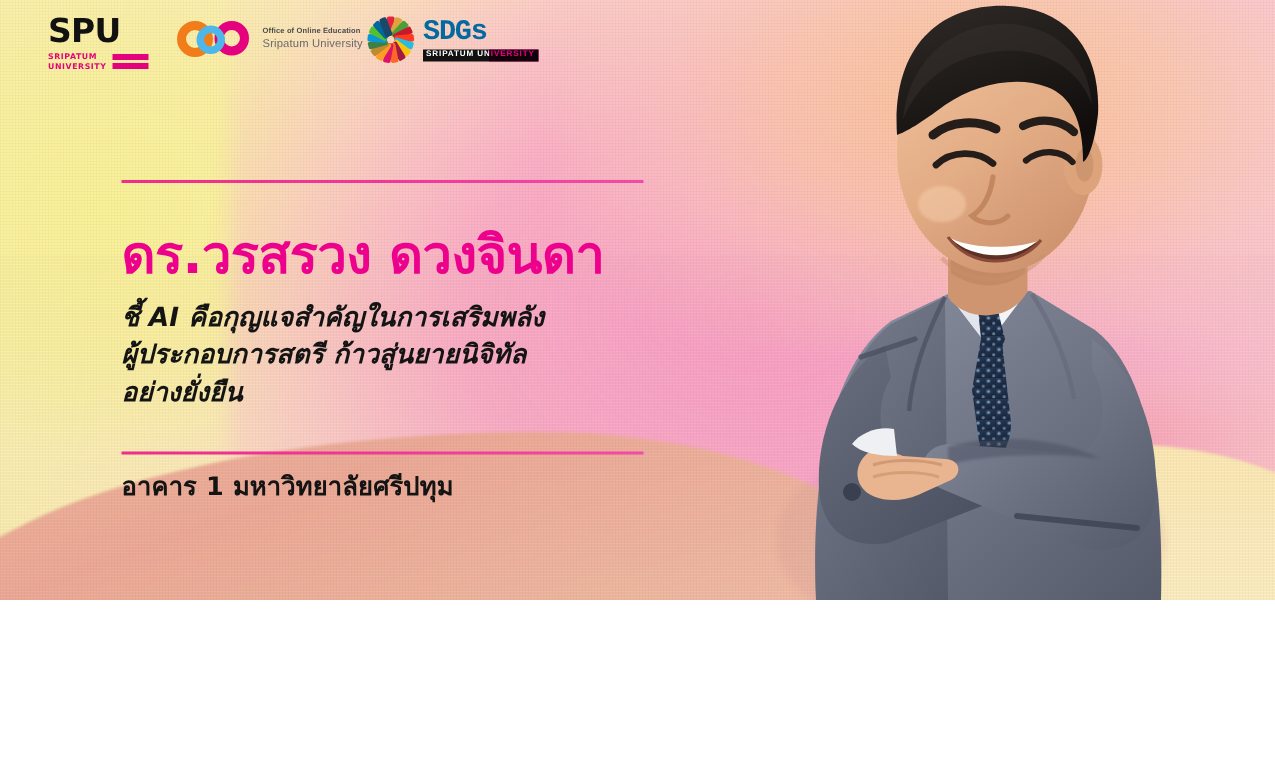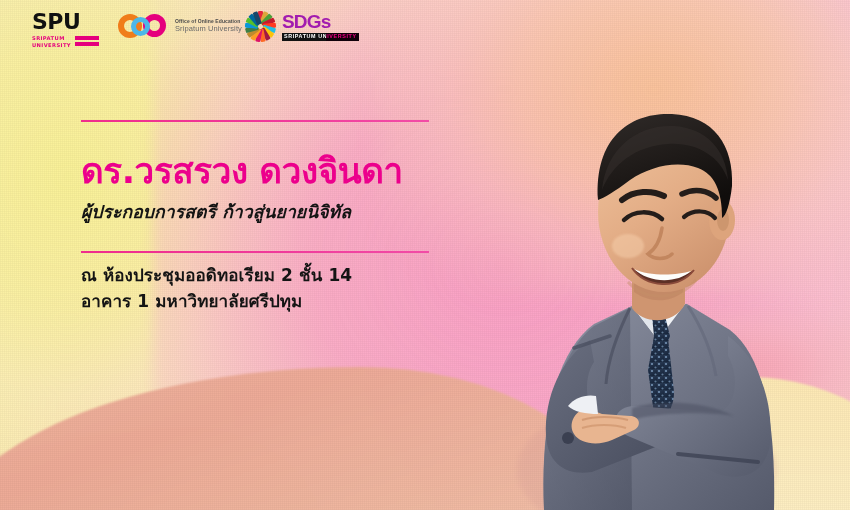--- a/index.html
+++ b/index.html
@@ -1,21 +1,21 @@
 <!DOCTYPE html>
 <html><head>
 <meta charset="utf-8">
 <style>
   html,body{margin:0;padding:0;}
   body{
     width:850px;height:510px;overflow:hidden;
     font-family:"Liberation Sans","DejaVu Sans",sans-serif;
   }
   .poster{
-    position:relative;width:850px;height:510px;overflow:hidden;
+    position:relative;width:850px;height:400px;overflow:hidden;
     background:#fbe9c8;
   }
 
   
   .bg-base{
     position:absolute;inset:0;
     background:
       linear-gradient(115deg,
         #f7efa8 0%,
         #fbeeb0 16%,
@@ -124,22 +124,22 @@
 
   .logo-sdg{position:absolute;left:244px;top:10px;display:flex;align-items:center;gap:5px;}
   .sdg-wheel{position:relative;width:33px;height:33px;}
   .sdg-wheel .seg{
     position:absolute;left:50%;top:50%;width:5px;height:12.5px;
     margin-left:-2.5px;margin-top:-15.5px;border-radius:1.2px;
     transform-origin:50% 15.5px;
   }
   .sdg-txt{line-height:1;}
   .sdg-word{
-    font-family:Liberation Sans, sans-serif;
-    font-weight:bold;font-size:19px;color:#a21caf;letter-spacing:-0.8px;line-height:1;
+    font-family:Liberation Mono, monospace;
+    font-weight:bold;font-size:19px;color:#0369a1;letter-spacing:-0.8px;line-height:1;
   }
   .sdg-sub{
     margin-top:2px;background:#111;color:#fff;
     font-size:5.4px;font-weight:bold;letter-spacing:.6px;
     padding:1px 2px;white-space:nowrap;
     position:relative;
   }
   .sdg-sub::after{
     content:"";position:absolute;left:58%;top:0;right:0;bottom:0;background:#e5007d;
     mix-blend-mode:multiply;
@@ -354,24 +354,25 @@
         <div class="sdg-word">SDGs</div>
         <div class="sdg-sub">SRIPATUM UNIVERSITY</div>
       </div>
     </div>
   </div>
 
   <div class="content">
     <div class="rule"></div>
     <div class="name">ดร.วรสรวง ดวงจินดา</div>
     <div class="tagline">
+      <div>ชี้ AI คือกุญแจสำคัญในการเสริมพลัง</div>
       <div>ผู้ประกอบการสตรี ก้าวสู่นยายนิจิทัล</div>
+      <div>อย่างยั่งยืน</div>
     </div>
     <div class="spacer-bottom"></div>
     <div class="rule bottom"></div>
     <div class="venue">
-      <div>ณ  ห้องประชุมออดิทอเรียม  2  ชั้น  14</div>
       <div>อาคาร 1 มหาวิทยาลัยศรีปทุม</div>
     </div>
   </div>
 
   <div class="grain"></div>
 </div>
 
 </body></html>

